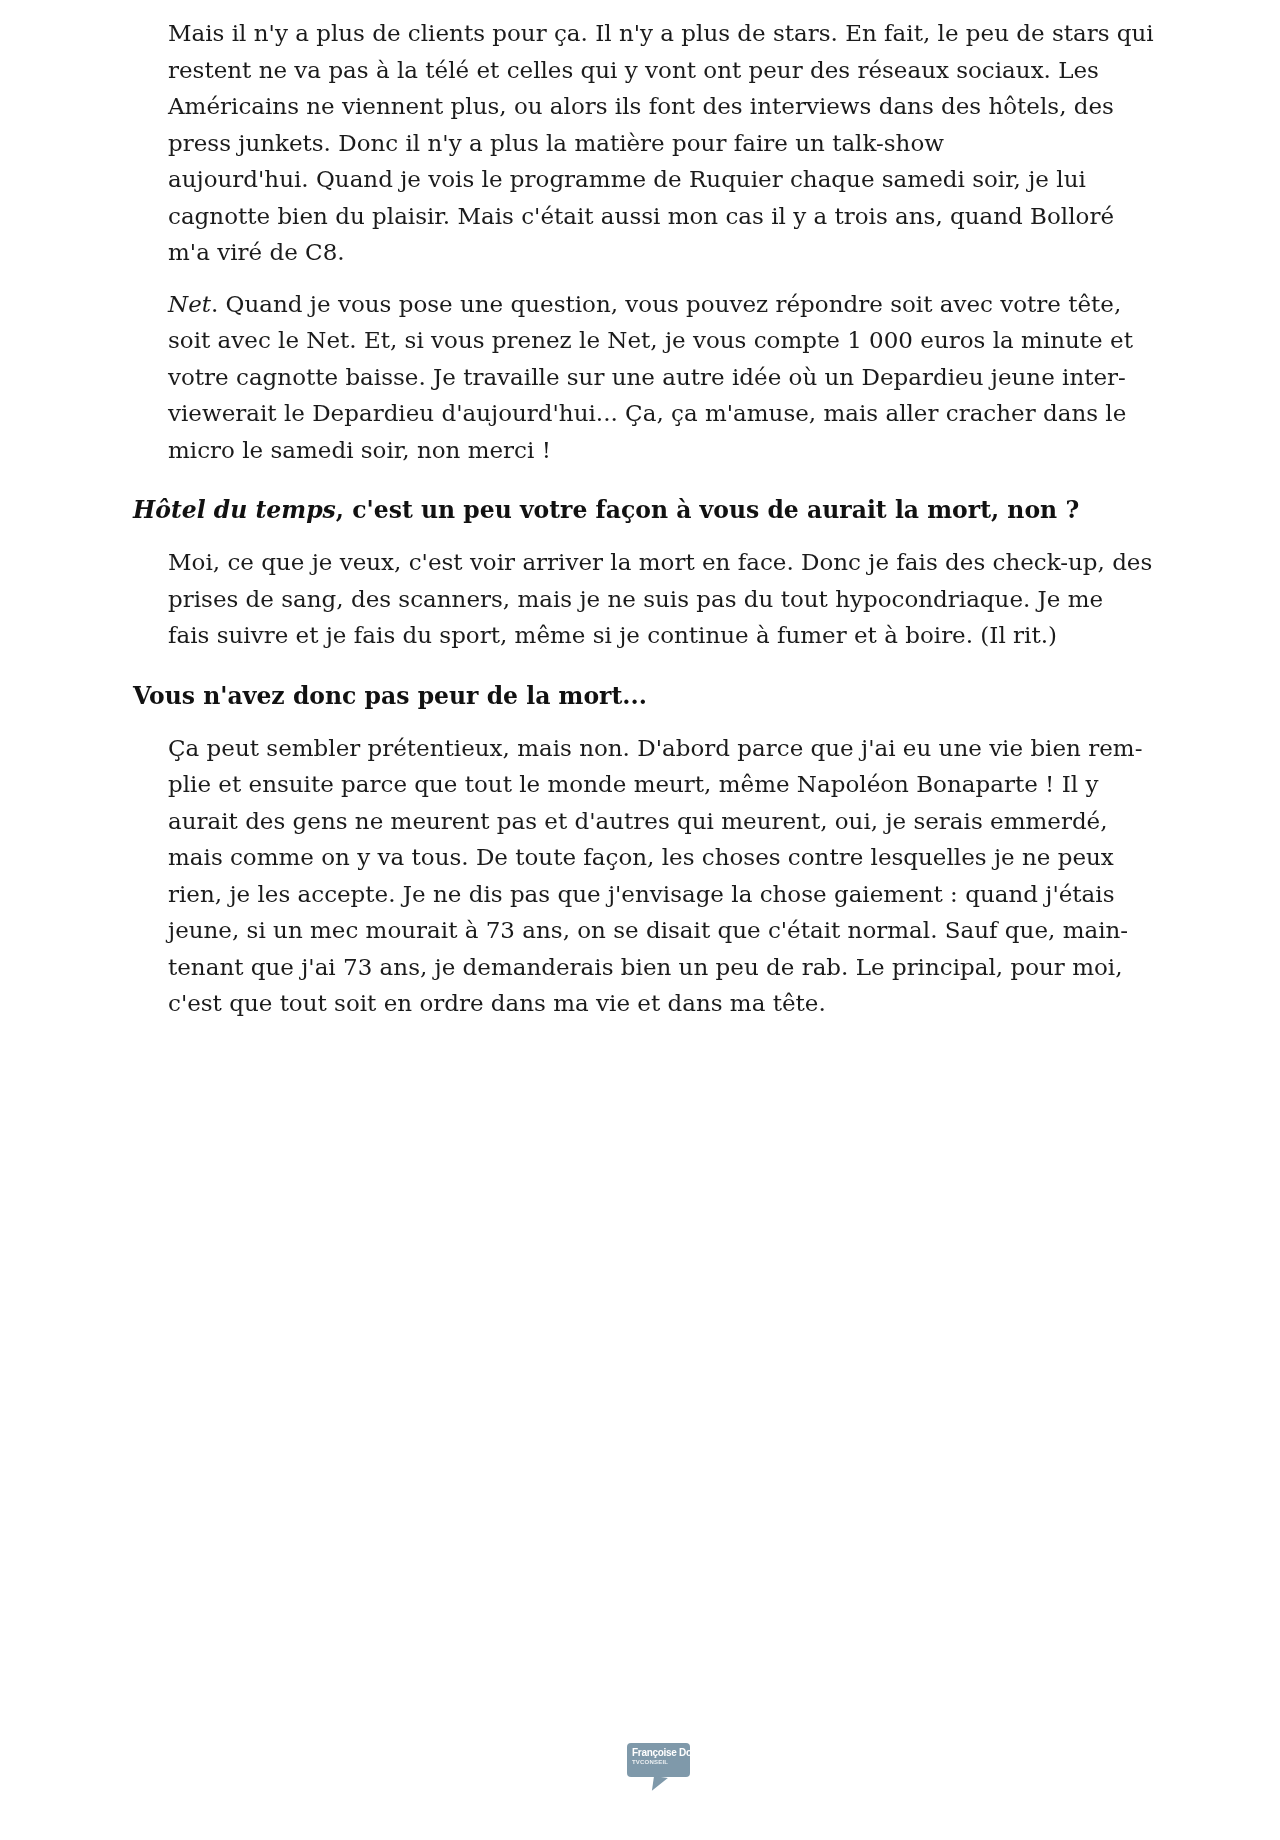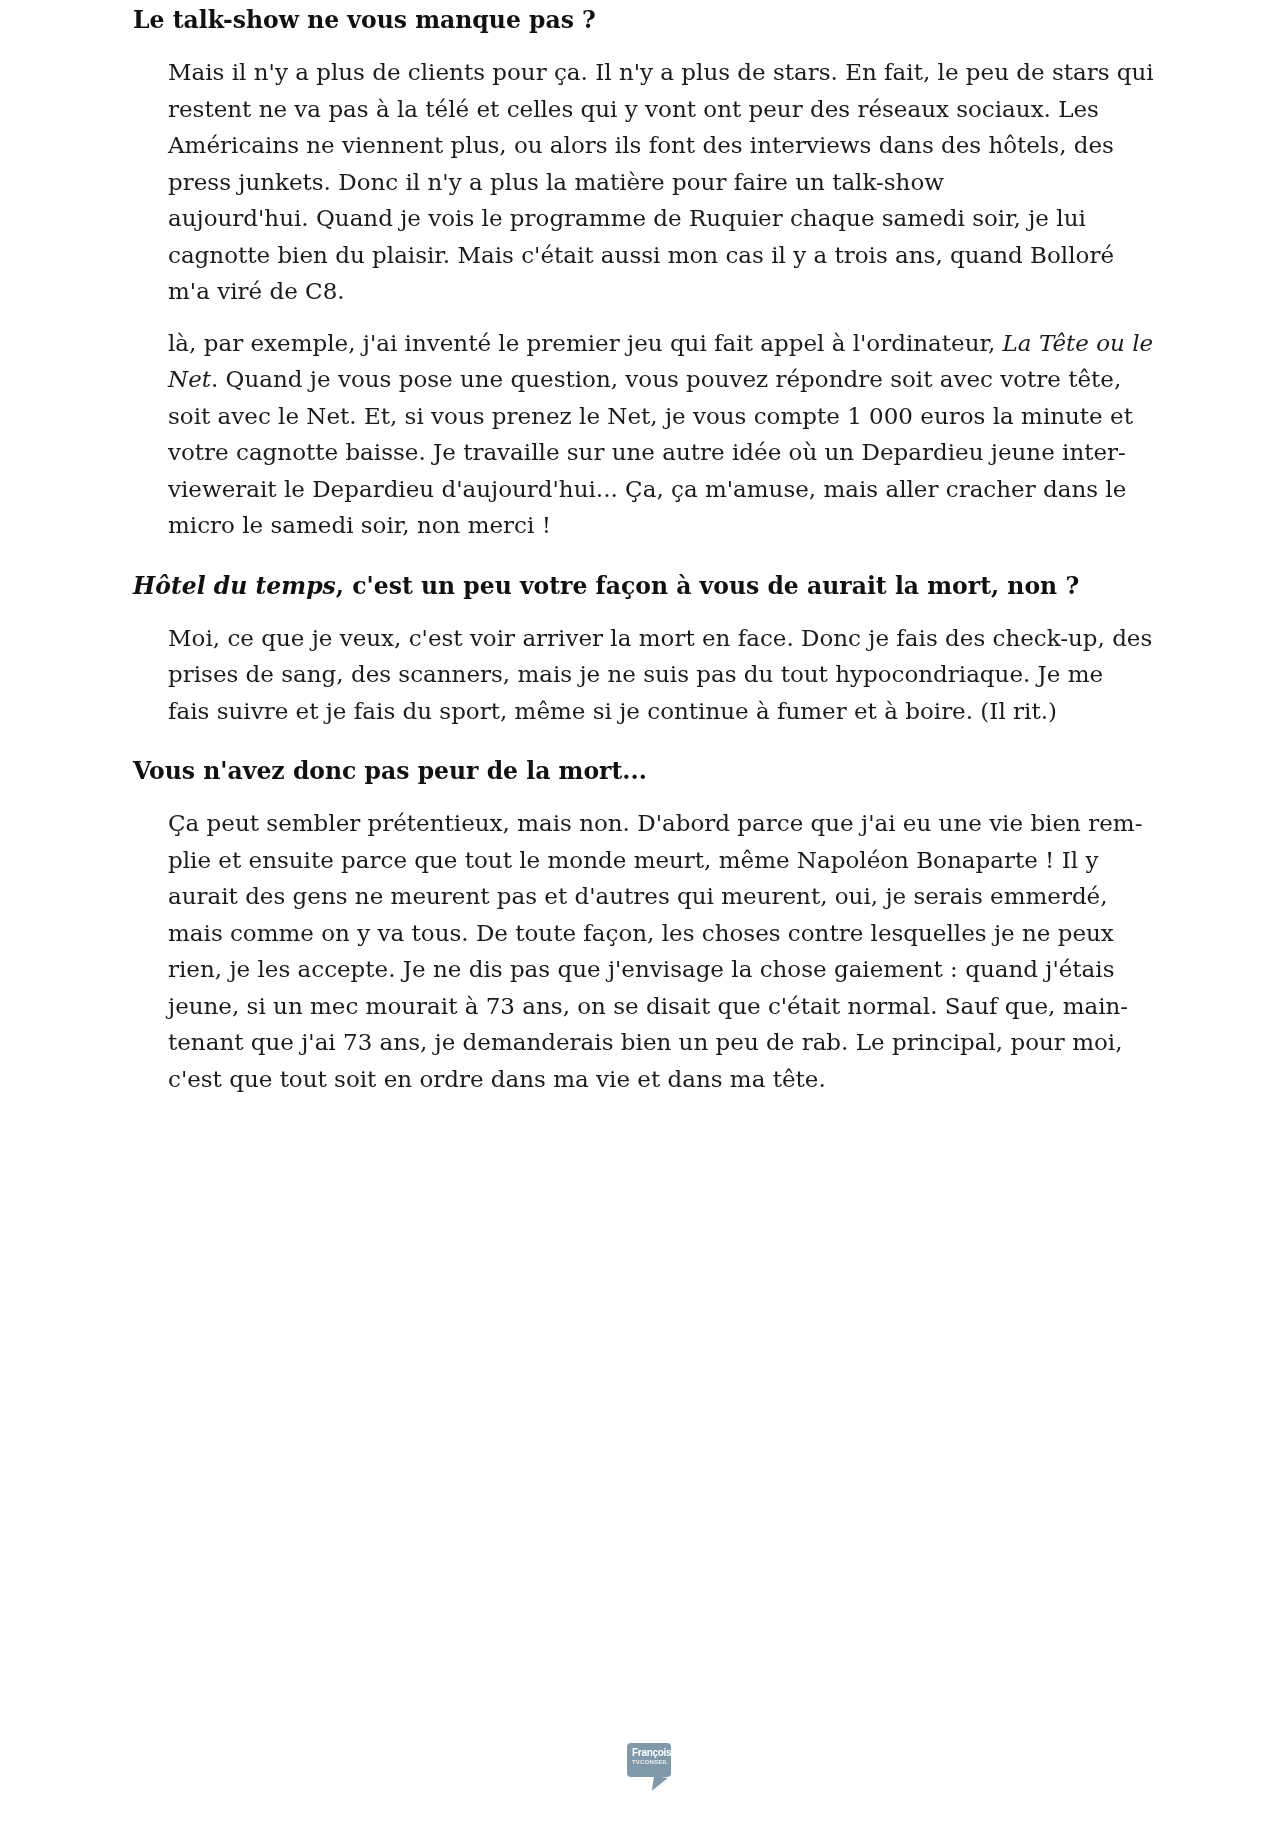--- a/index.html
+++ b/index.html
@@ -51,21 +51,21 @@
   
   .logo {
     position: absolute;
     left: 627px;
     top: 1743px;
     width: 63px;
     height: 52px;
   }
   .bubble {
     position: relative;
-    width: 44px;
+    width: 63px;
     height: 34px;
     background: #7f99aa;
     border-radius: 4px;
     box-sizing: border-box;
     padding: 4px 4px 0 5px;
     font-family: "Liberation Sans", sans-serif;
     color: #ffffff;
     overflow: visible;
   }
   .logo-name {
@@ -95,35 +95,33 @@
     transform-origin: top left;
   }
 </style>
 </head>
 <body>
 
 <div class="page">
   <main class="content">
 
     <section class="qa qa-first">
-      <h2 class="question"><span>Le talk-show ne vous manque pas ?</span></h2>
       <div class="answer">
           <div class="line"><span>Mais il n'y a plus de clients pour ça. Il n'y a plus de stars. En fait, le peu de stars qui</span></div>
           <div class="line"><span>restent ne va pas à la télé et celles qui y vont ont peur des réseaux sociaux. Les</span></div>
           <div class="line"><span>Américains ne viennent plus, ou alors ils font des interviews dans des hôtels, des</span></div>
           <div class="line"><span>press junkets. Donc il n'y a plus la matière pour faire un talk-show</span></div>
           <div class="line"><span>aujourd'hui. Quand je vois le programme de Ruquier chaque samedi soir, je lui</span></div>
           <div class="line"><span>cagnotte bien du plaisir. Mais c'était aussi mon cas il y a trois ans, quand Bolloré</span></div>
           <div class="line"><span>m'a viré de C8.</span></div>
         </div>
     </section>
 
     <section class="qa qa-extra-gap">
       <div class="answer">
-          <div class="line"><span>là, par exemple, j'ai inventé le premier jeu qui fait appel à l'ordinateur, </span><em>La Tête ou le</em></div>
           <div class="line"><em>Net</em><span>. Quand je vous pose une question, vous pouvez répondre soit avec votre tête,</span></div>
           <div class="line"><span>soit avec le Net. Et, si vous prenez le Net, je vous compte 1 000 euros la minute et</span></div>
           <div class="line"><span>votre cagnotte baisse. Je travaille sur une autre idée où un Depardieu jeune inter-</span></div>
           <div class="line"><span>viewerait le Depardieu d'aujourd'hui... Ça, ça m'amuse, mais aller cracher dans le</span></div>
           <div class="line"><span>micro le samedi soir, non merci !</span></div>
         </div>
     </section>
 
     <section class="qa">
       <h2 class="question"><em>Hôtel du temps</em><span>, c'est un peu votre façon à vous de aurait la mort, non ?</span></h2>

